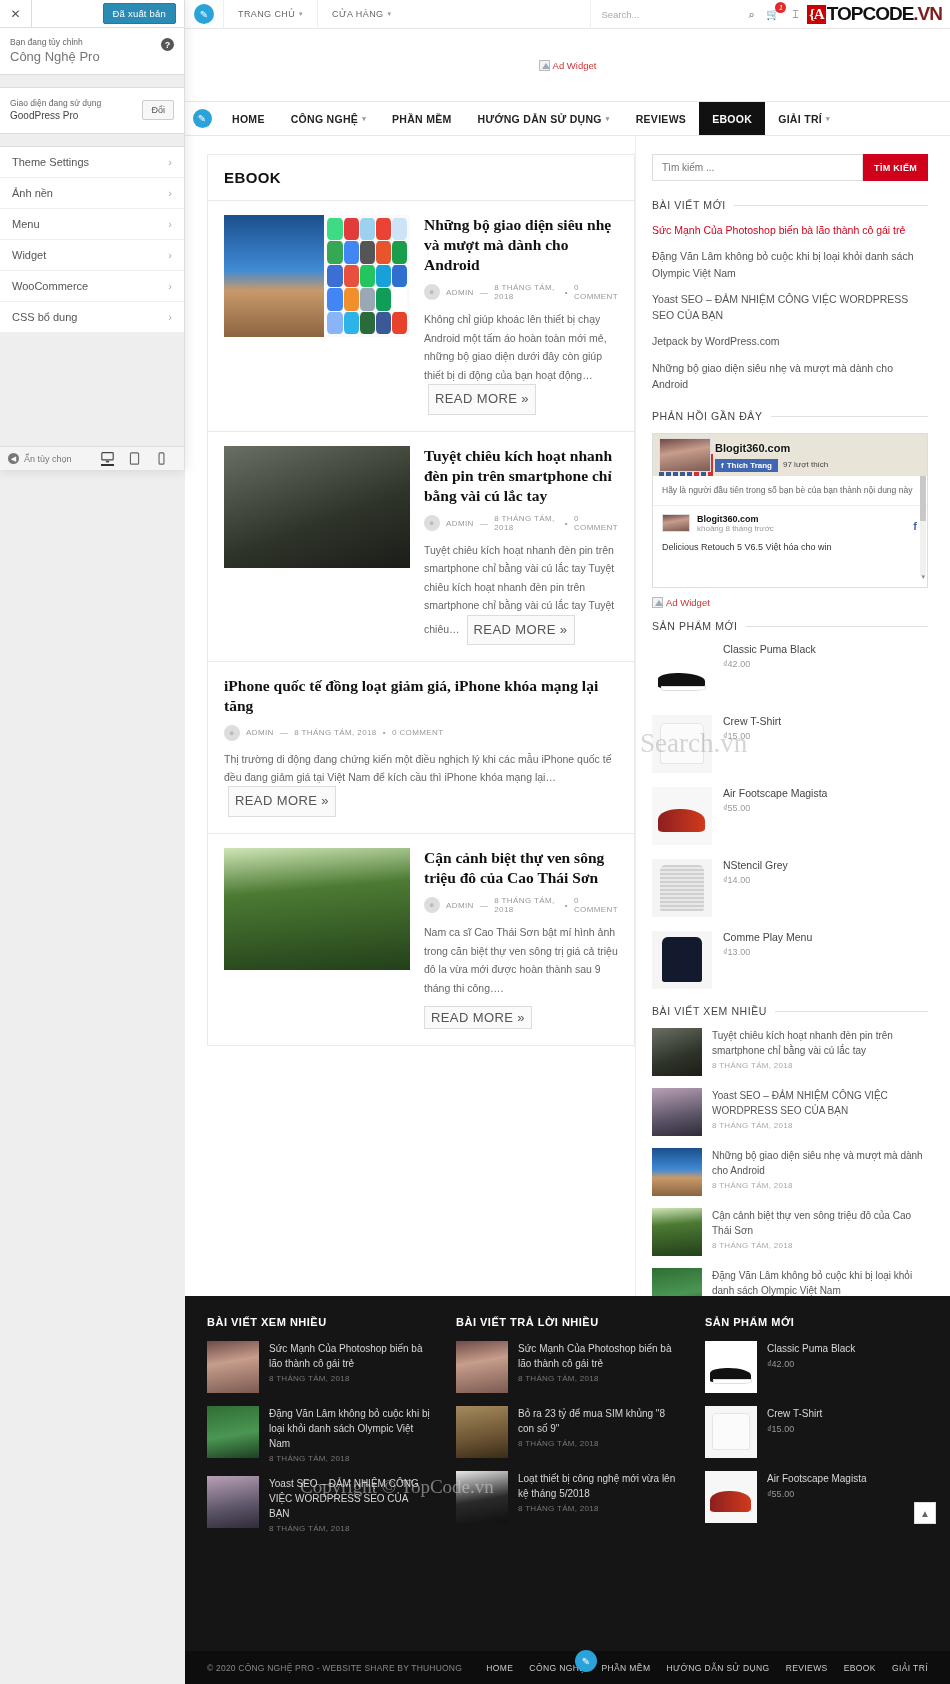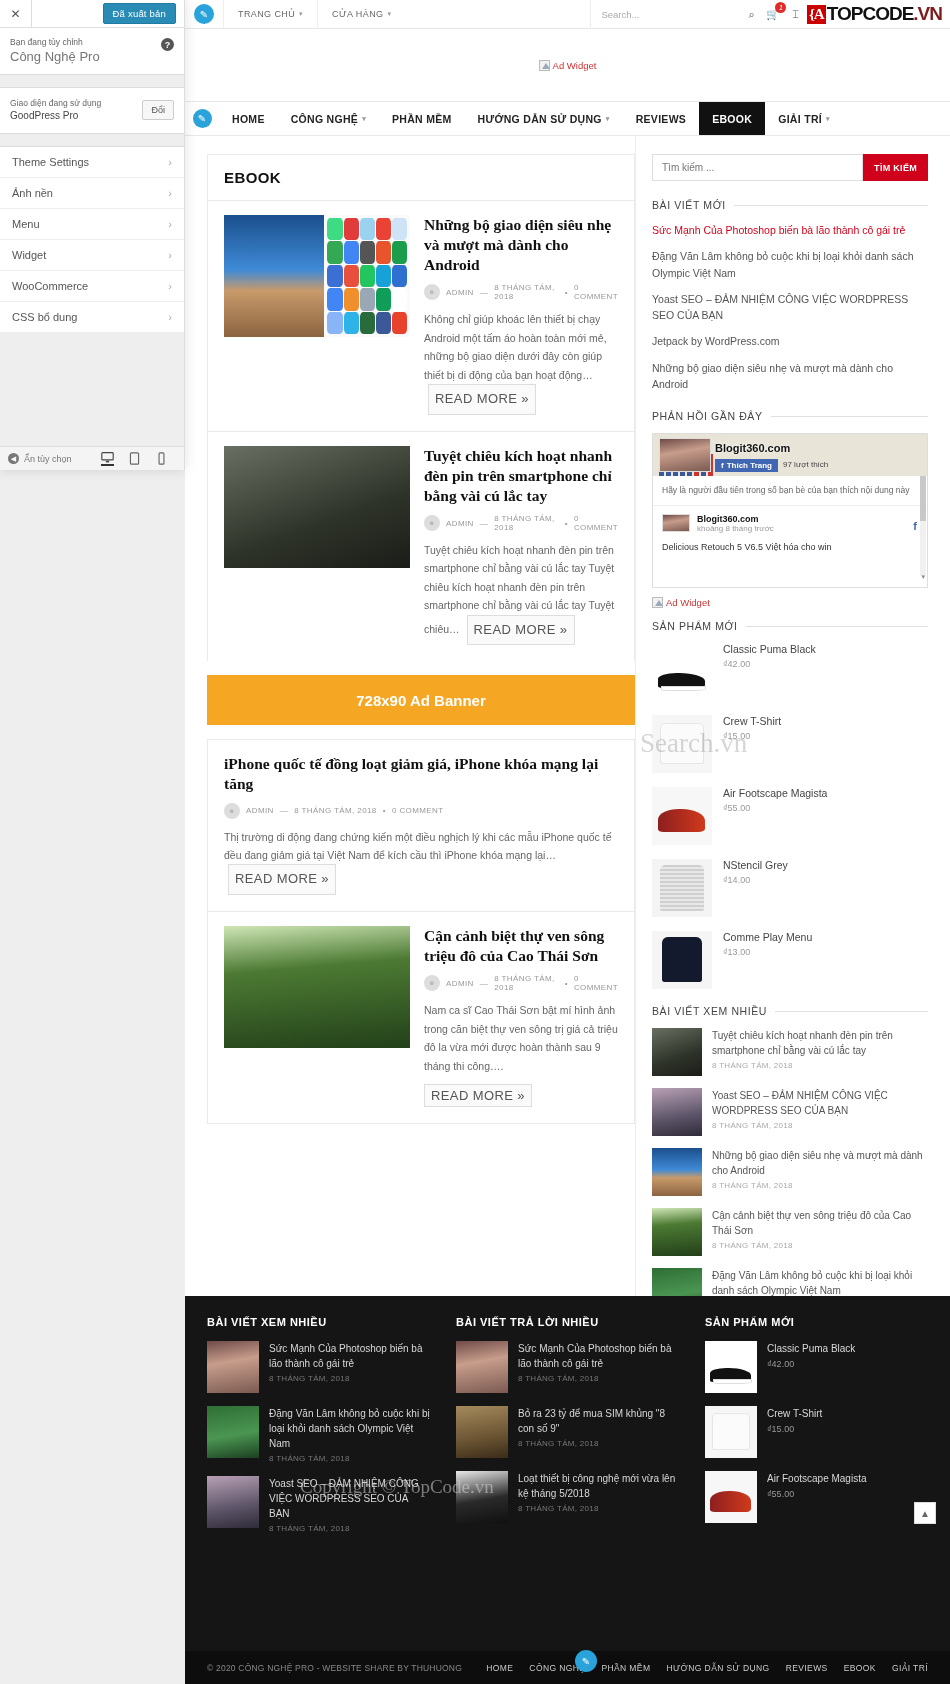--- a/index.html
+++ b/index.html
@@ -527,21 +527,20 @@
               <span>•</span>
               <span>0 COMMENT</span>
             </div>
             <div class="post-ex">
               <span>Tuyệt chiêu kích hoạt nhanh đèn pin trên smartphone chỉ bằng vài cú lắc tay Tuyệt chiêu kích hoạt nhanh đèn pin trên smartphone chỉ bằng vài cú lắc tay Tuyệt chiêu…</span>
               <span class="readmore">READ MORE »</span>
             </div>
           </div>
         </div>
 
-        <div class="banner728">728x90 Ad Banner</div>
 
         <div class="post noimg" style="border-top:1px solid #eaeaea;">
           <div class="post-body">
             <div class="post-title">iPhone quốc tế đồng loạt giảm giá, iPhone khóa mạng lại tăng</div>
             <div class="post-meta">
               <span class="avatar">●</span>
               <span>ADMIN</span>
               <span>—</span>
               <span>8 THÁNG TÁM, 2018</span>
               <span>•</span>
@@ -608,21 +607,21 @@
                 <i style="height:22px;background:#c33"></i>
             </div>
             <div class="fb-avatar img-face"></div>
             <div class="fb-name">Blogit360.com</div>
             <div class="fb-like">
                 <b>f</b>
                 <span>Thích Trang</span>
               </div>
             <div class="fb-likes">97 lượt thích</div>
           </div>
-          <div class="fb-note">Hãy là người đầu tiên trong số bạn bè của bạn thích nội dung này</div>
+          <div class="fb-note">Hãy là người đầu tiên trong số bạn bè của bạn thành nội dung này</div>
           <div class="fb-post">
             <div class="fb-post-av img-face"></div>
             <div>
               <div class="fb-post-name">Blogit360.com</div>
               <div class="fb-post-time">khoảng 8 tháng trước</div>
             </div>
           </div>
           <div class="fb-post-txt">Delicious Retouch 5 V6.5 Việt hóa cho win</div>
           <div class="fb-scroll">
               <i></i>

